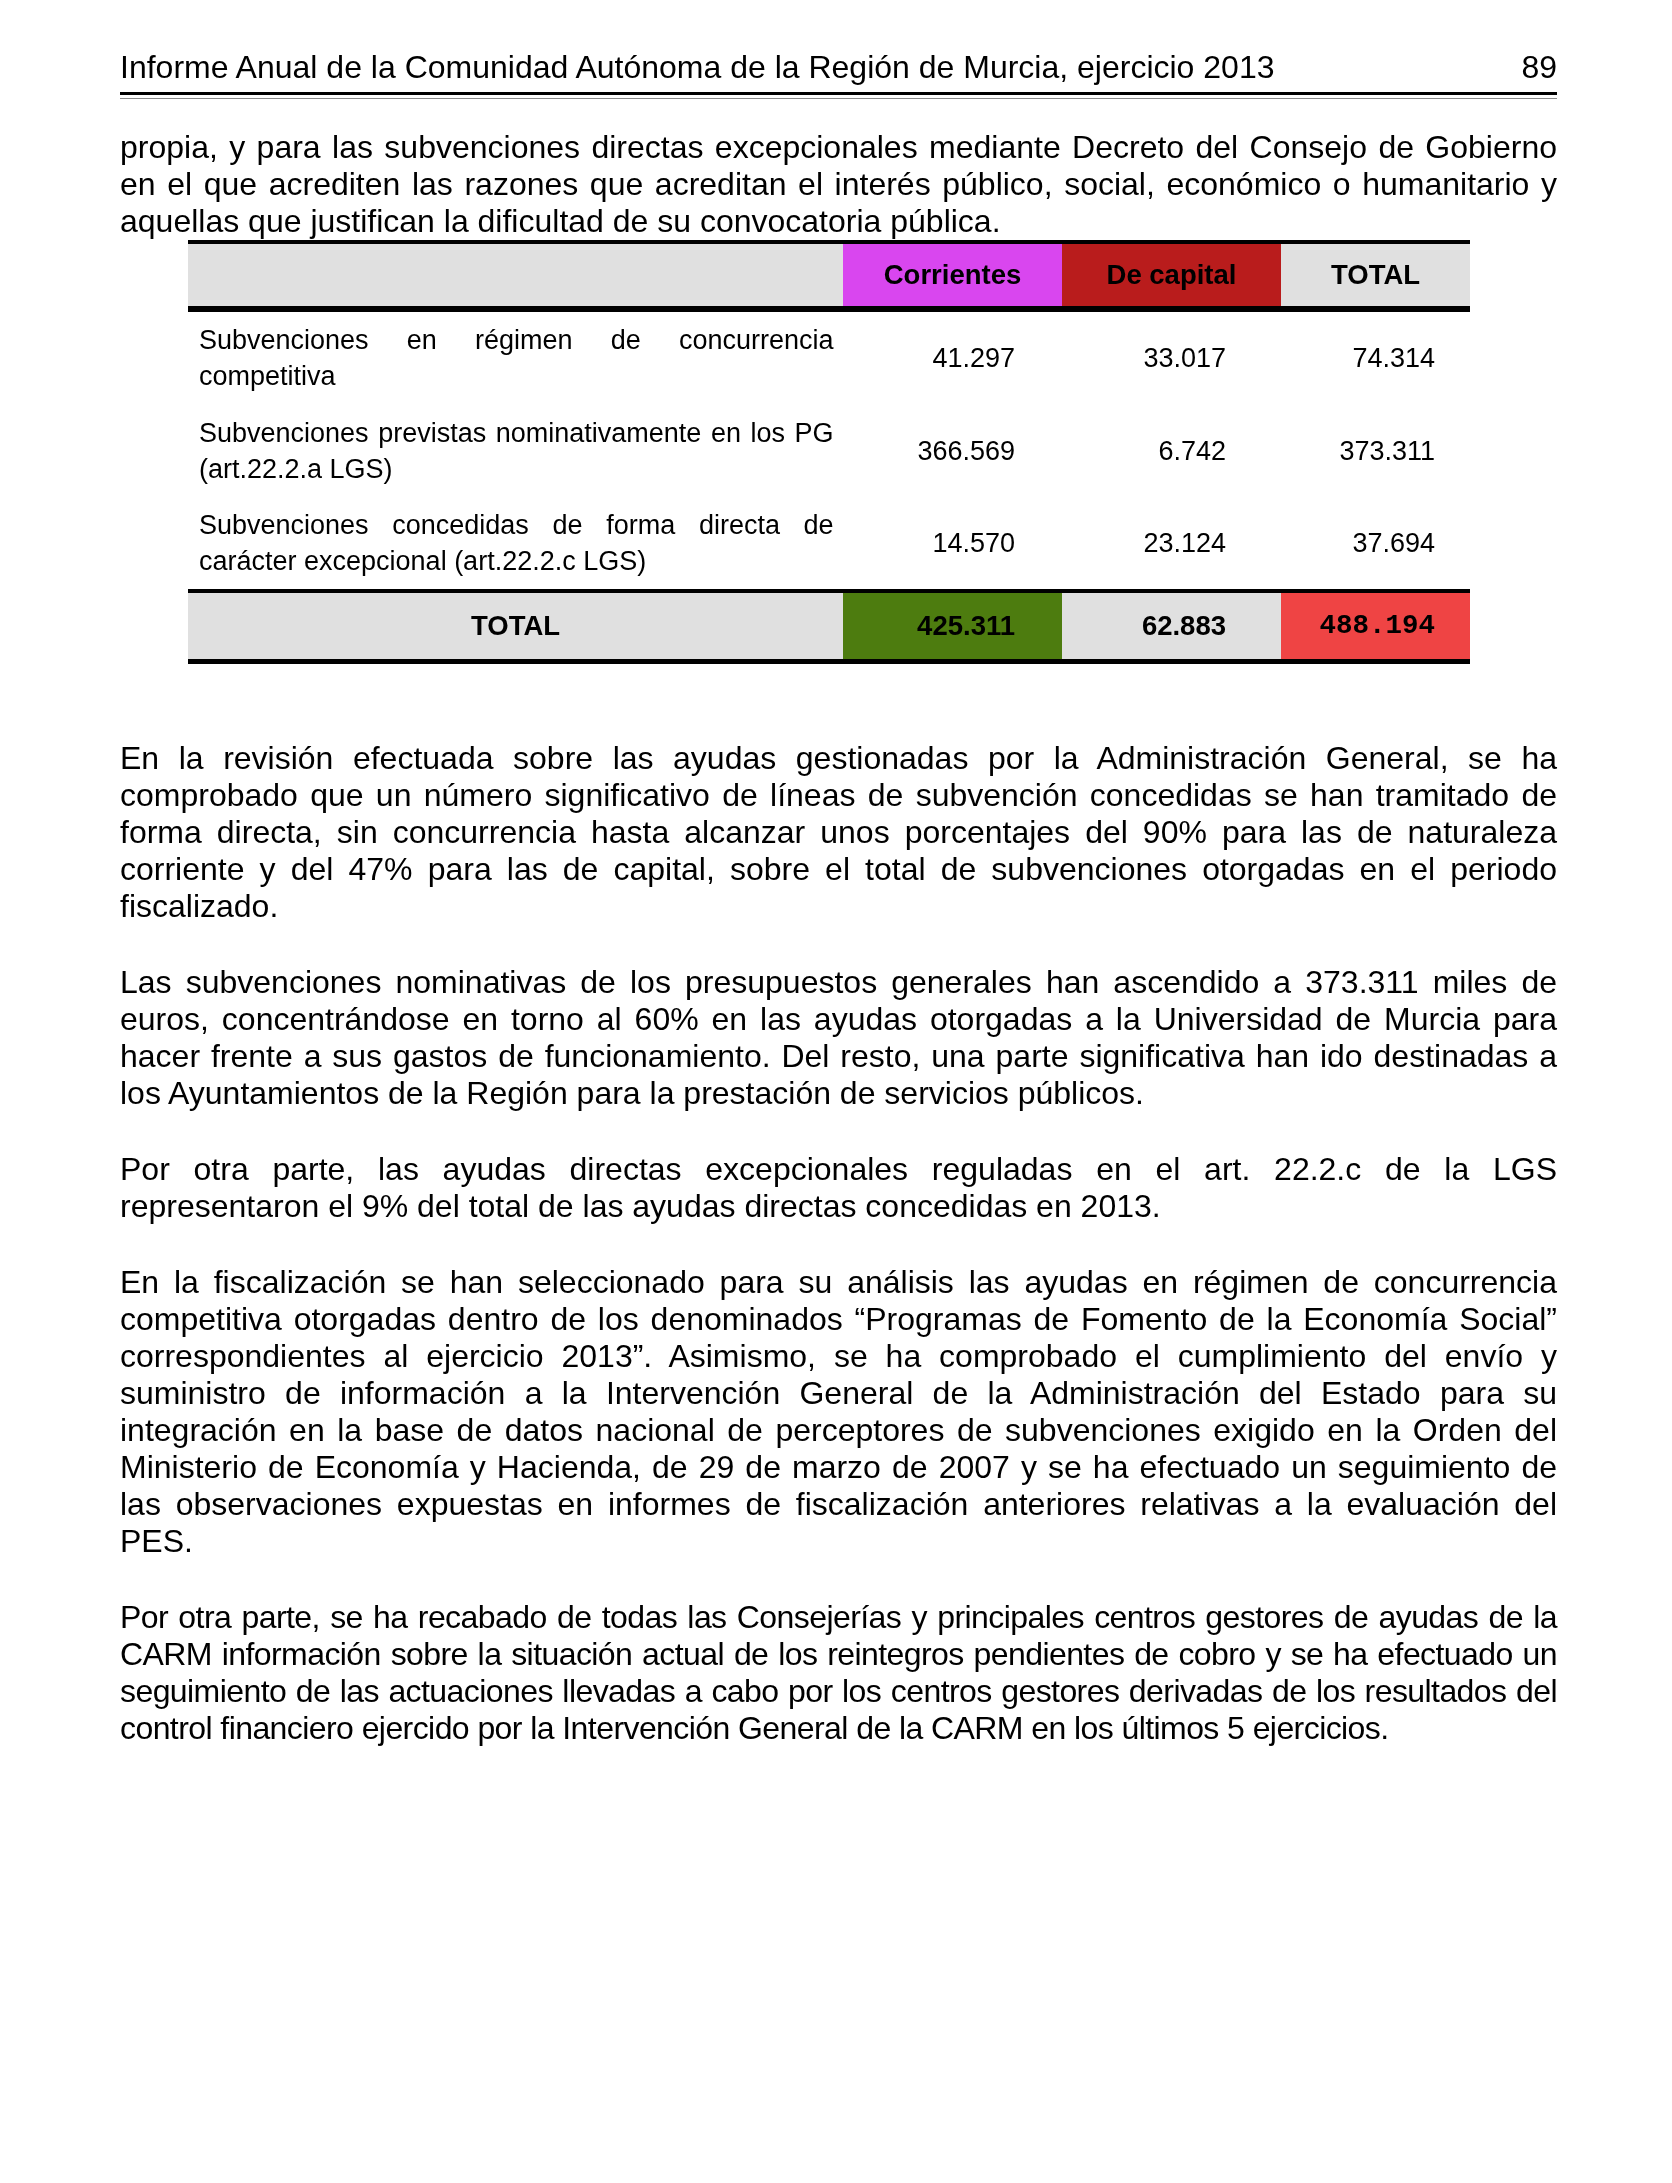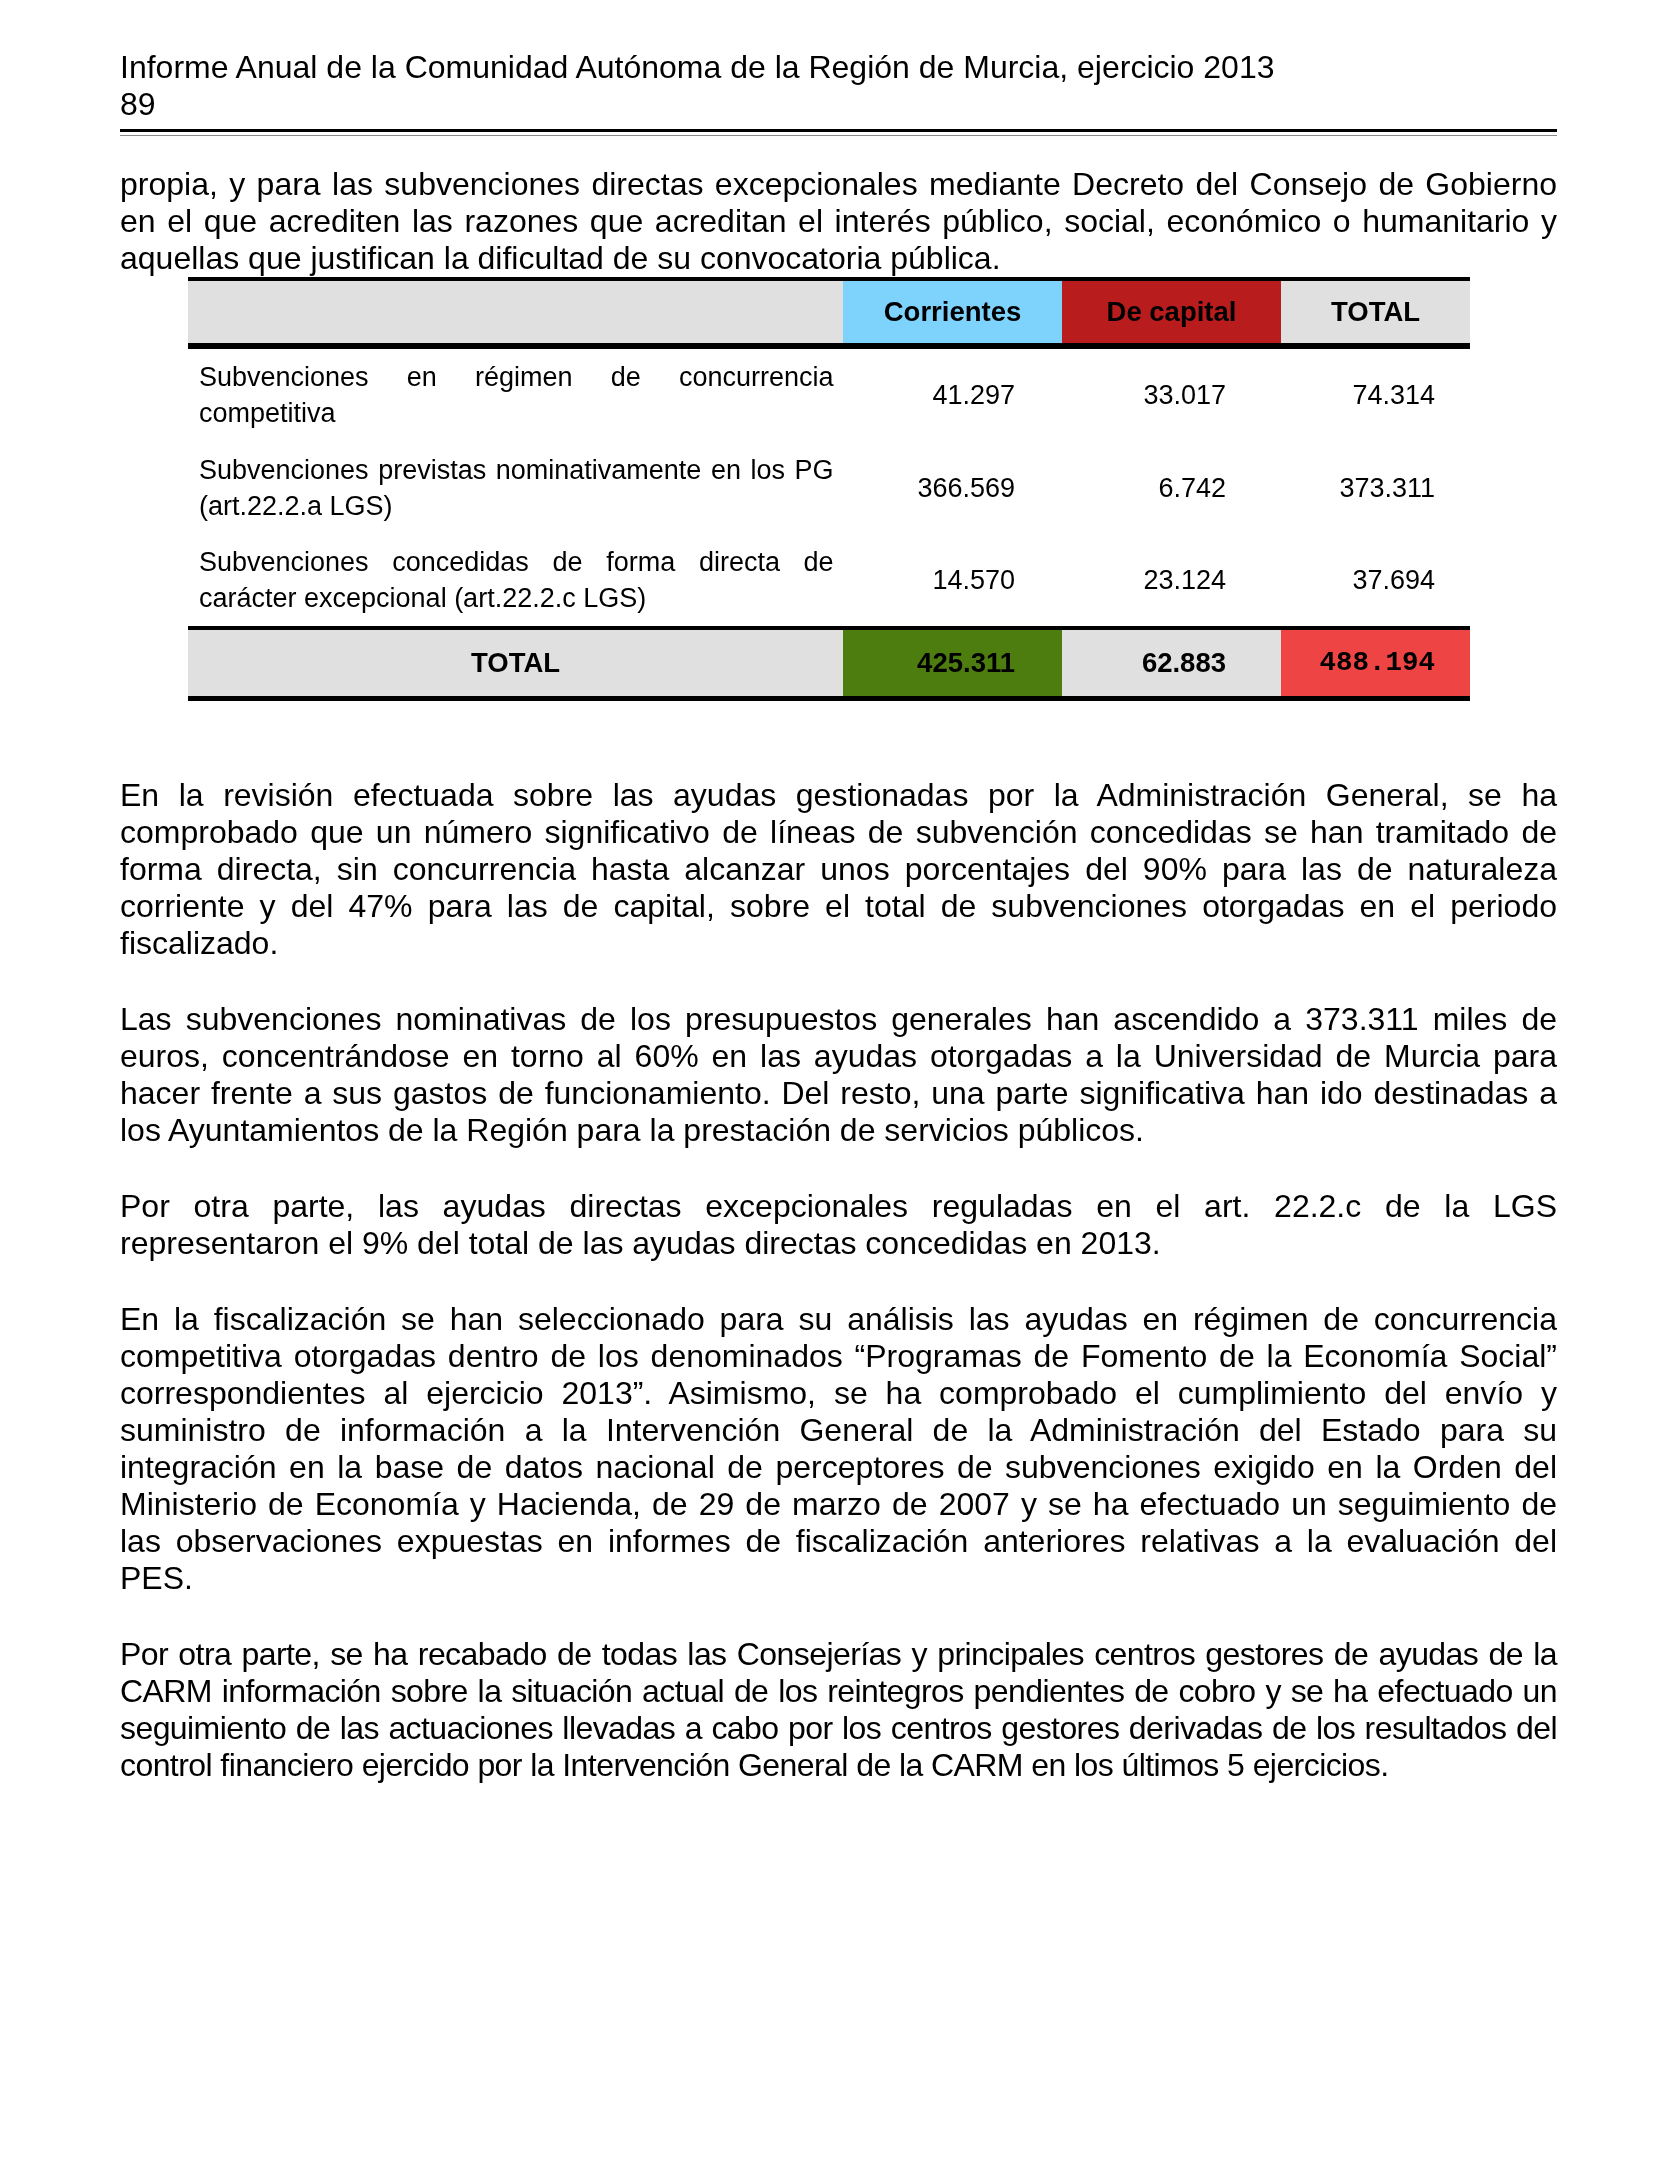--- a/index.html
+++ b/index.html
@@ -14,21 +14,20 @@
     line-height: 37px;
     padding: 49px 115px 12.6px 120px;
     overflow: hidden;
   }
 
   
   .header-row {
     display: flex;
     justify-content: space-between;
     align-items: baseline;
-    flex-direction: column;
   }
   .header-rule {
     margin-top: 6.3px;
     height: 2.4px;
     border-top: 3.1px solid #000;
     border-bottom: 1.6px solid #8a8a8a;
   }
 
   
   .para {
@@ -125,21 +124,21 @@
   <table class="data-table">
     <colgroup>
       <col class="c0">
         <col class="c1">
         <col class="c2">
         <col class="c3">
     </colgroup>
     <thead>
       <tr>
         <th style="background: rgb(224, 224, 224);"></th>
-        <th style="background: #7dd3fc;">Corrientes</th>
+        <th style="background: #d946ef;">Corrientes</th>
         <th style="background: #b91c1c;">De capital</th>
         <th style="background: rgb(224, 224, 224);">TOTAL</th>
       </tr>
     </thead>
     <tbody>
       <tr>
         <td class="lbl">Subvenciones en régimen de concurrencia competitiva</td>
         <td class="num">41.297</td>
         <td class="num">33.017</td>
         <td class="num">74.314</td>

